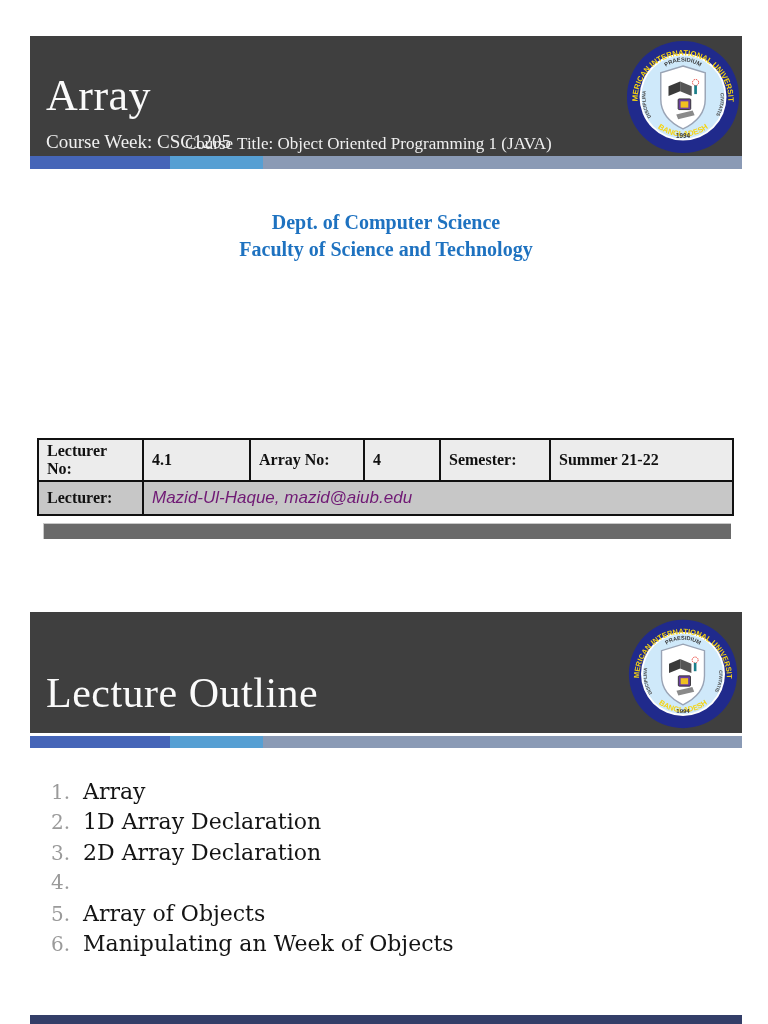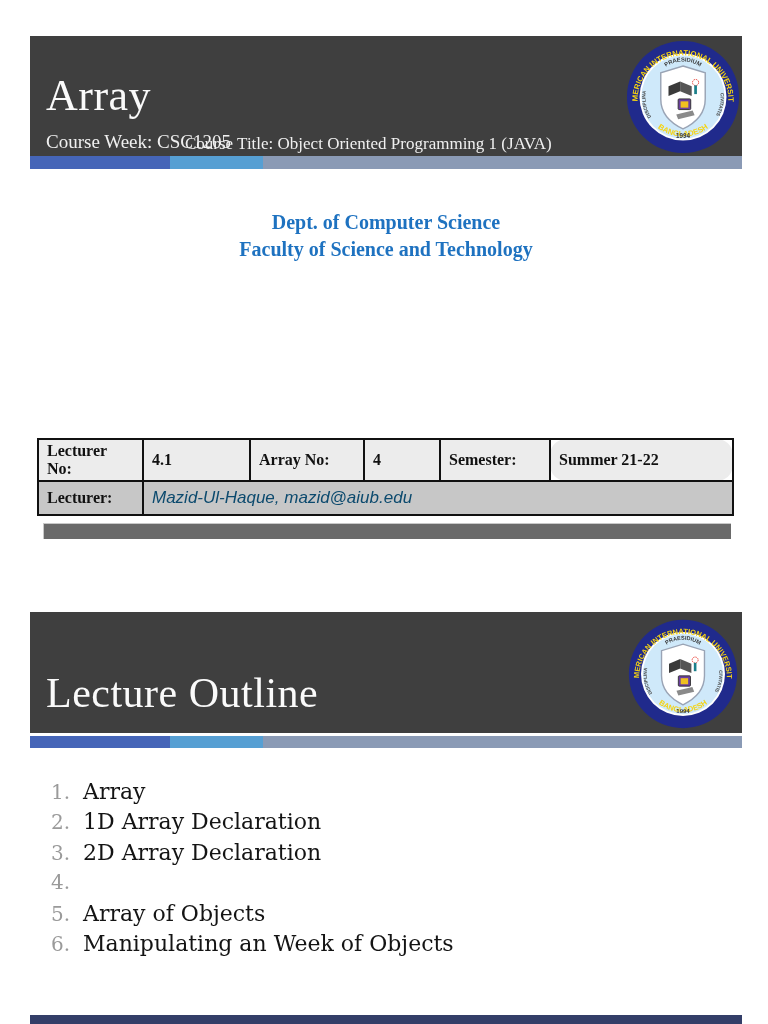--- a/index.html
+++ b/index.html
@@ -42,21 +42,21 @@
     font-family:"Liberation Serif",serif;
   }
   #info-table td{
     border:2px solid #111;padding:2px 8px;vertical-align:middle;
     font-size:16px;font-weight:700;color:#111;background:#ececec;
   }
   #info-table tr.r1 td{height:24px;}
   #info-table tr.r2 td{height:28px;background:#c7c7c7;}
   #info-table td.val-italic{
     font-family:"Liberation Sans",sans-serif;font-style:italic;font-weight:400;
-    font-size:17px;color:#0c4a6e;
+    font-size:17px;color:#701a75;
   }
 
   
   #s1-footer{
     position:absolute;left:43px;top:523px;width:687px;height:15px;
     background:#6a6a6a;border-top:1px solid #c9c9c9;border-left:1px solid #c9c9c9;
   }
 
   
   #outline{
@@ -135,21 +135,21 @@
 </div>
 
 <table id="info-table">
   <tbody>
       <tr class="r1">
     <td style="width:87px;">Lecturer No:</td>
     <td style="width:89px;">4.1</td>
     <td style="width:96px;">Array No:</td>
     <td style="width:58px;">4</td>
     <td style="width:92px;">Semester:</td>
-    <td style="width:165px;border-radius:16px;">Summer 21-22</td>
+    <td style="width:165px;">Summer 21-22</td>
   </tr>
   <tr class="r2">
     <td>Lecturer:</td>
     <td colspan="5" class="val-italic">Mazid-Ul-Haque, mazid@aiub.edu</td>
   </tr>
 </tbody>
   </table>
 
 <div id="s1-footer"></div>
 

